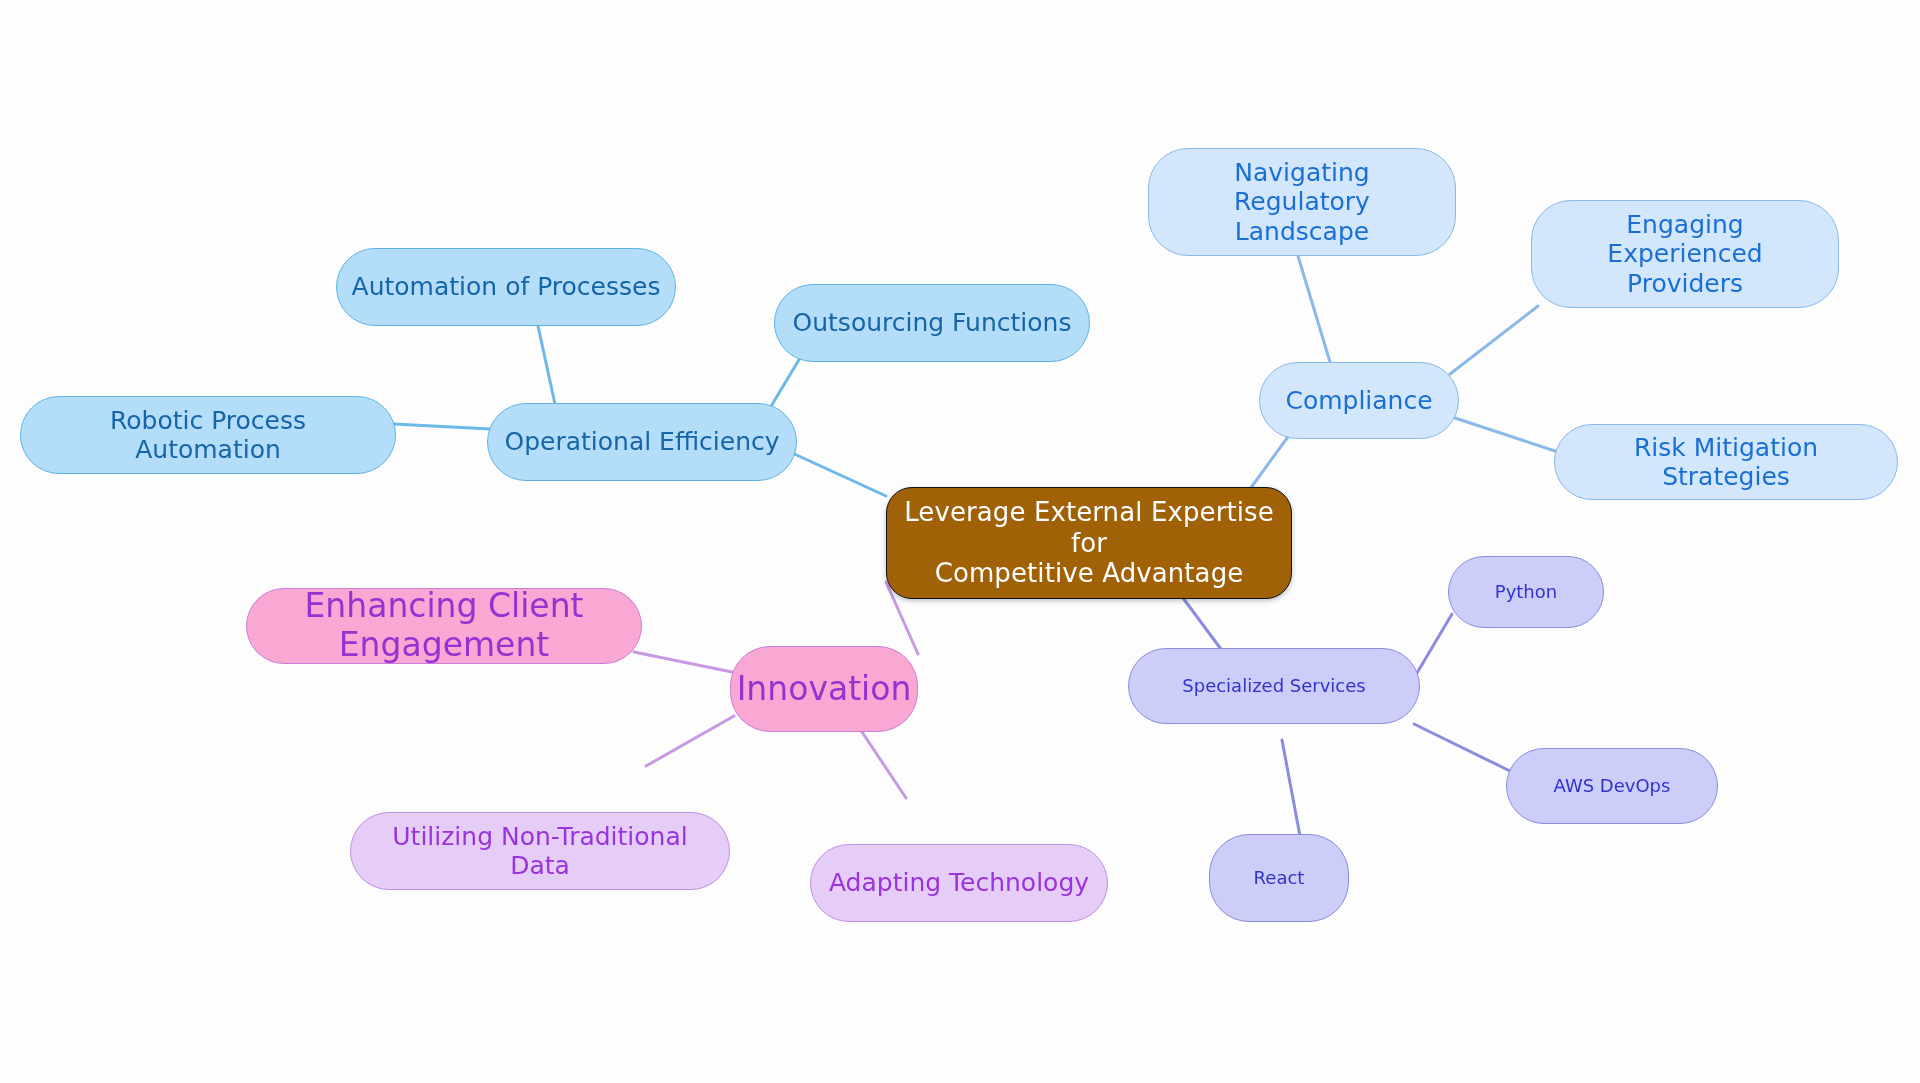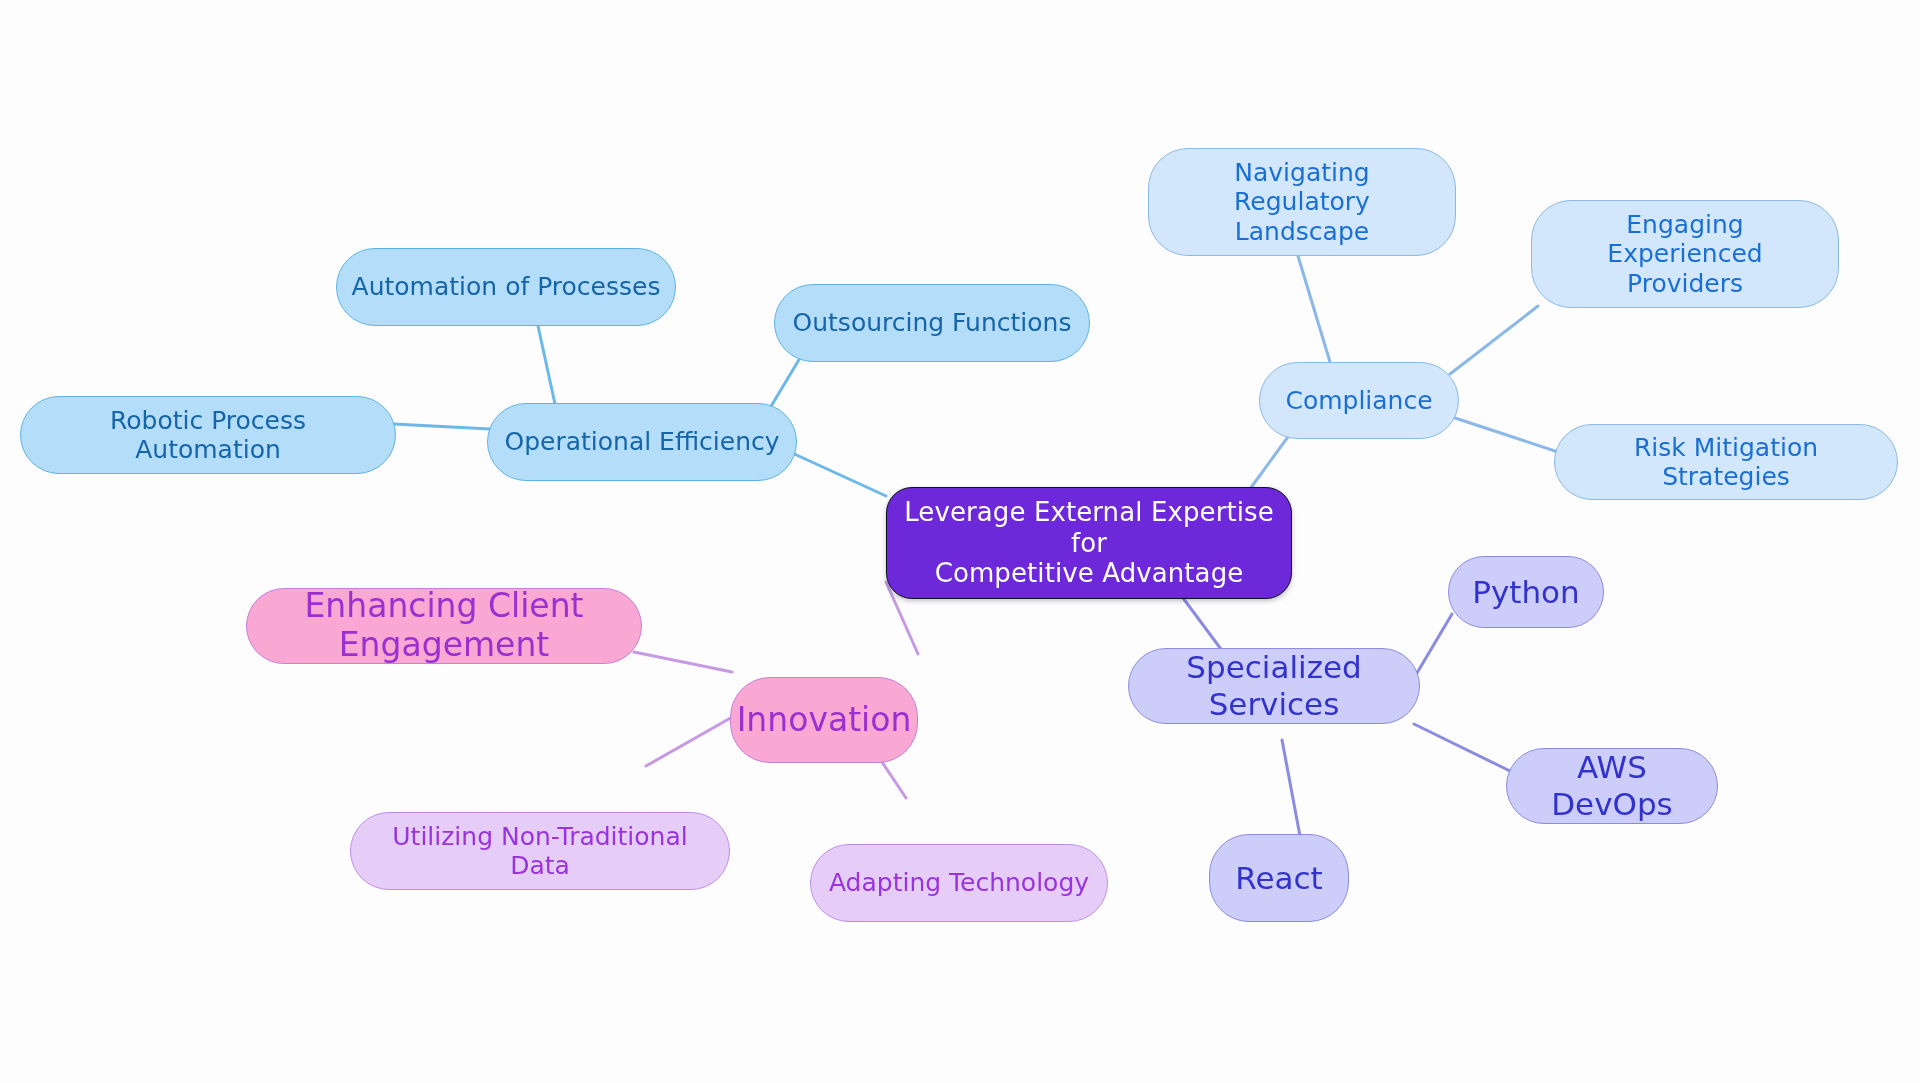--- a/index.html
+++ b/index.html
@@ -32,21 +32,21 @@
     align-items: center;
     justify-content: center;
     text-align: center;
     border-style: solid;
     border-width: 1.6px;
     line-height: 1.18;
     white-space: pre-line;
     padding: 16px 14px;
   }
   .node-root {
-    background: #6d28d9;
+    background: #a16207;
     border-color: #0d131d;
     color: #ffffff;
     border-radius: 26px;
     font-size: 26px;
     letter-spacing: 0.1px;
     box-shadow: 0 2px 5px rgba(10,14,22,0.25);
   }
   .node-blue {
     background: #b3ddf9;
     border-color: #5eb3e4;
@@ -59,21 +59,21 @@
     border-color: #8ab8e8;
     color: #1a6fd4;
     border-radius: 40px;
     font-size: 25px;
   }
   .node-periwinkle {
     background: #cdcdfa;
     border-color: #8b8bdf;
     color: #3232cc;
     border-radius: 40px;
-    font-size: 31px;
+    font-size: 18px;
   }
   .node-orchid {
     background: #f9a8d4;
     border-color: #c77fdb;
     color: #9b2fd0;
     border-radius: 40px;
     font-size: 33px;
   }
   .node-lilac {
     background: #e6cdf8;
@@ -116,18 +116,18 @@
       <div class="node node-lightblue" style="left: 1259px; top: 362px; width: 200px; height: 77px;"><span>Compliance</span></div>
       <div class="node node-lightblue" style="left: 1148px; top: 148px; width: 308px; height: 108px;"><span>Navigating Regulatory
 Landscape</span></div>
       <div class="node node-lightblue" style="left: 1531px; top: 200px; width: 308px; height: 108px;"><span>Engaging Experienced
 Providers</span></div>
       <div class="node node-lightblue" style="left: 1554px; top: 424px; width: 344px; height: 76px;"><span>Risk Mitigation Strategies</span></div>
       <div class="node node-periwinkle" style="left: 1128px; top: 648px; width: 292px; height: 76px;"><span>Specialized Services</span></div>
       <div class="node node-periwinkle" style="left: 1448px; top: 556px; width: 156px; height: 72px;"><span>Python</span></div>
       <div class="node node-periwinkle" style="left: 1506px; top: 748px; width: 212px; height: 76px;"><span>AWS DevOps</span></div>
       <div class="node node-periwinkle" style="left: 1209px; top: 834px; width: 140px; height: 88px;"><span>React</span></div>
-      <div class="node node-orchid" style="left: 730px; top: 646px; width: 188px; height: 86px; margin-top: 31px;"><span>Innovation</span></div>
+      <div class="node node-orchid" style="left: 730px; top: 646px; width: 188px; height: 86px;"><span>Innovation</span></div>
       <div class="node node-orchid" style="left: 246px; top: 588px; width: 396px; height: 76px;"><span>Enhancing Client Engagement</span></div>
       <div class="node node-lilac" style="left: 350px; top: 766px; width: 380px; height: 78px;"><span>Utilizing Non-Traditional Data</span></div>
       <div class="node node-lilac" style="left: 810px; top: 798px; width: 298px; height: 78px;"><span>Adapting Technology</span></div>
     </div>
 </div>
 
 </body></html>

